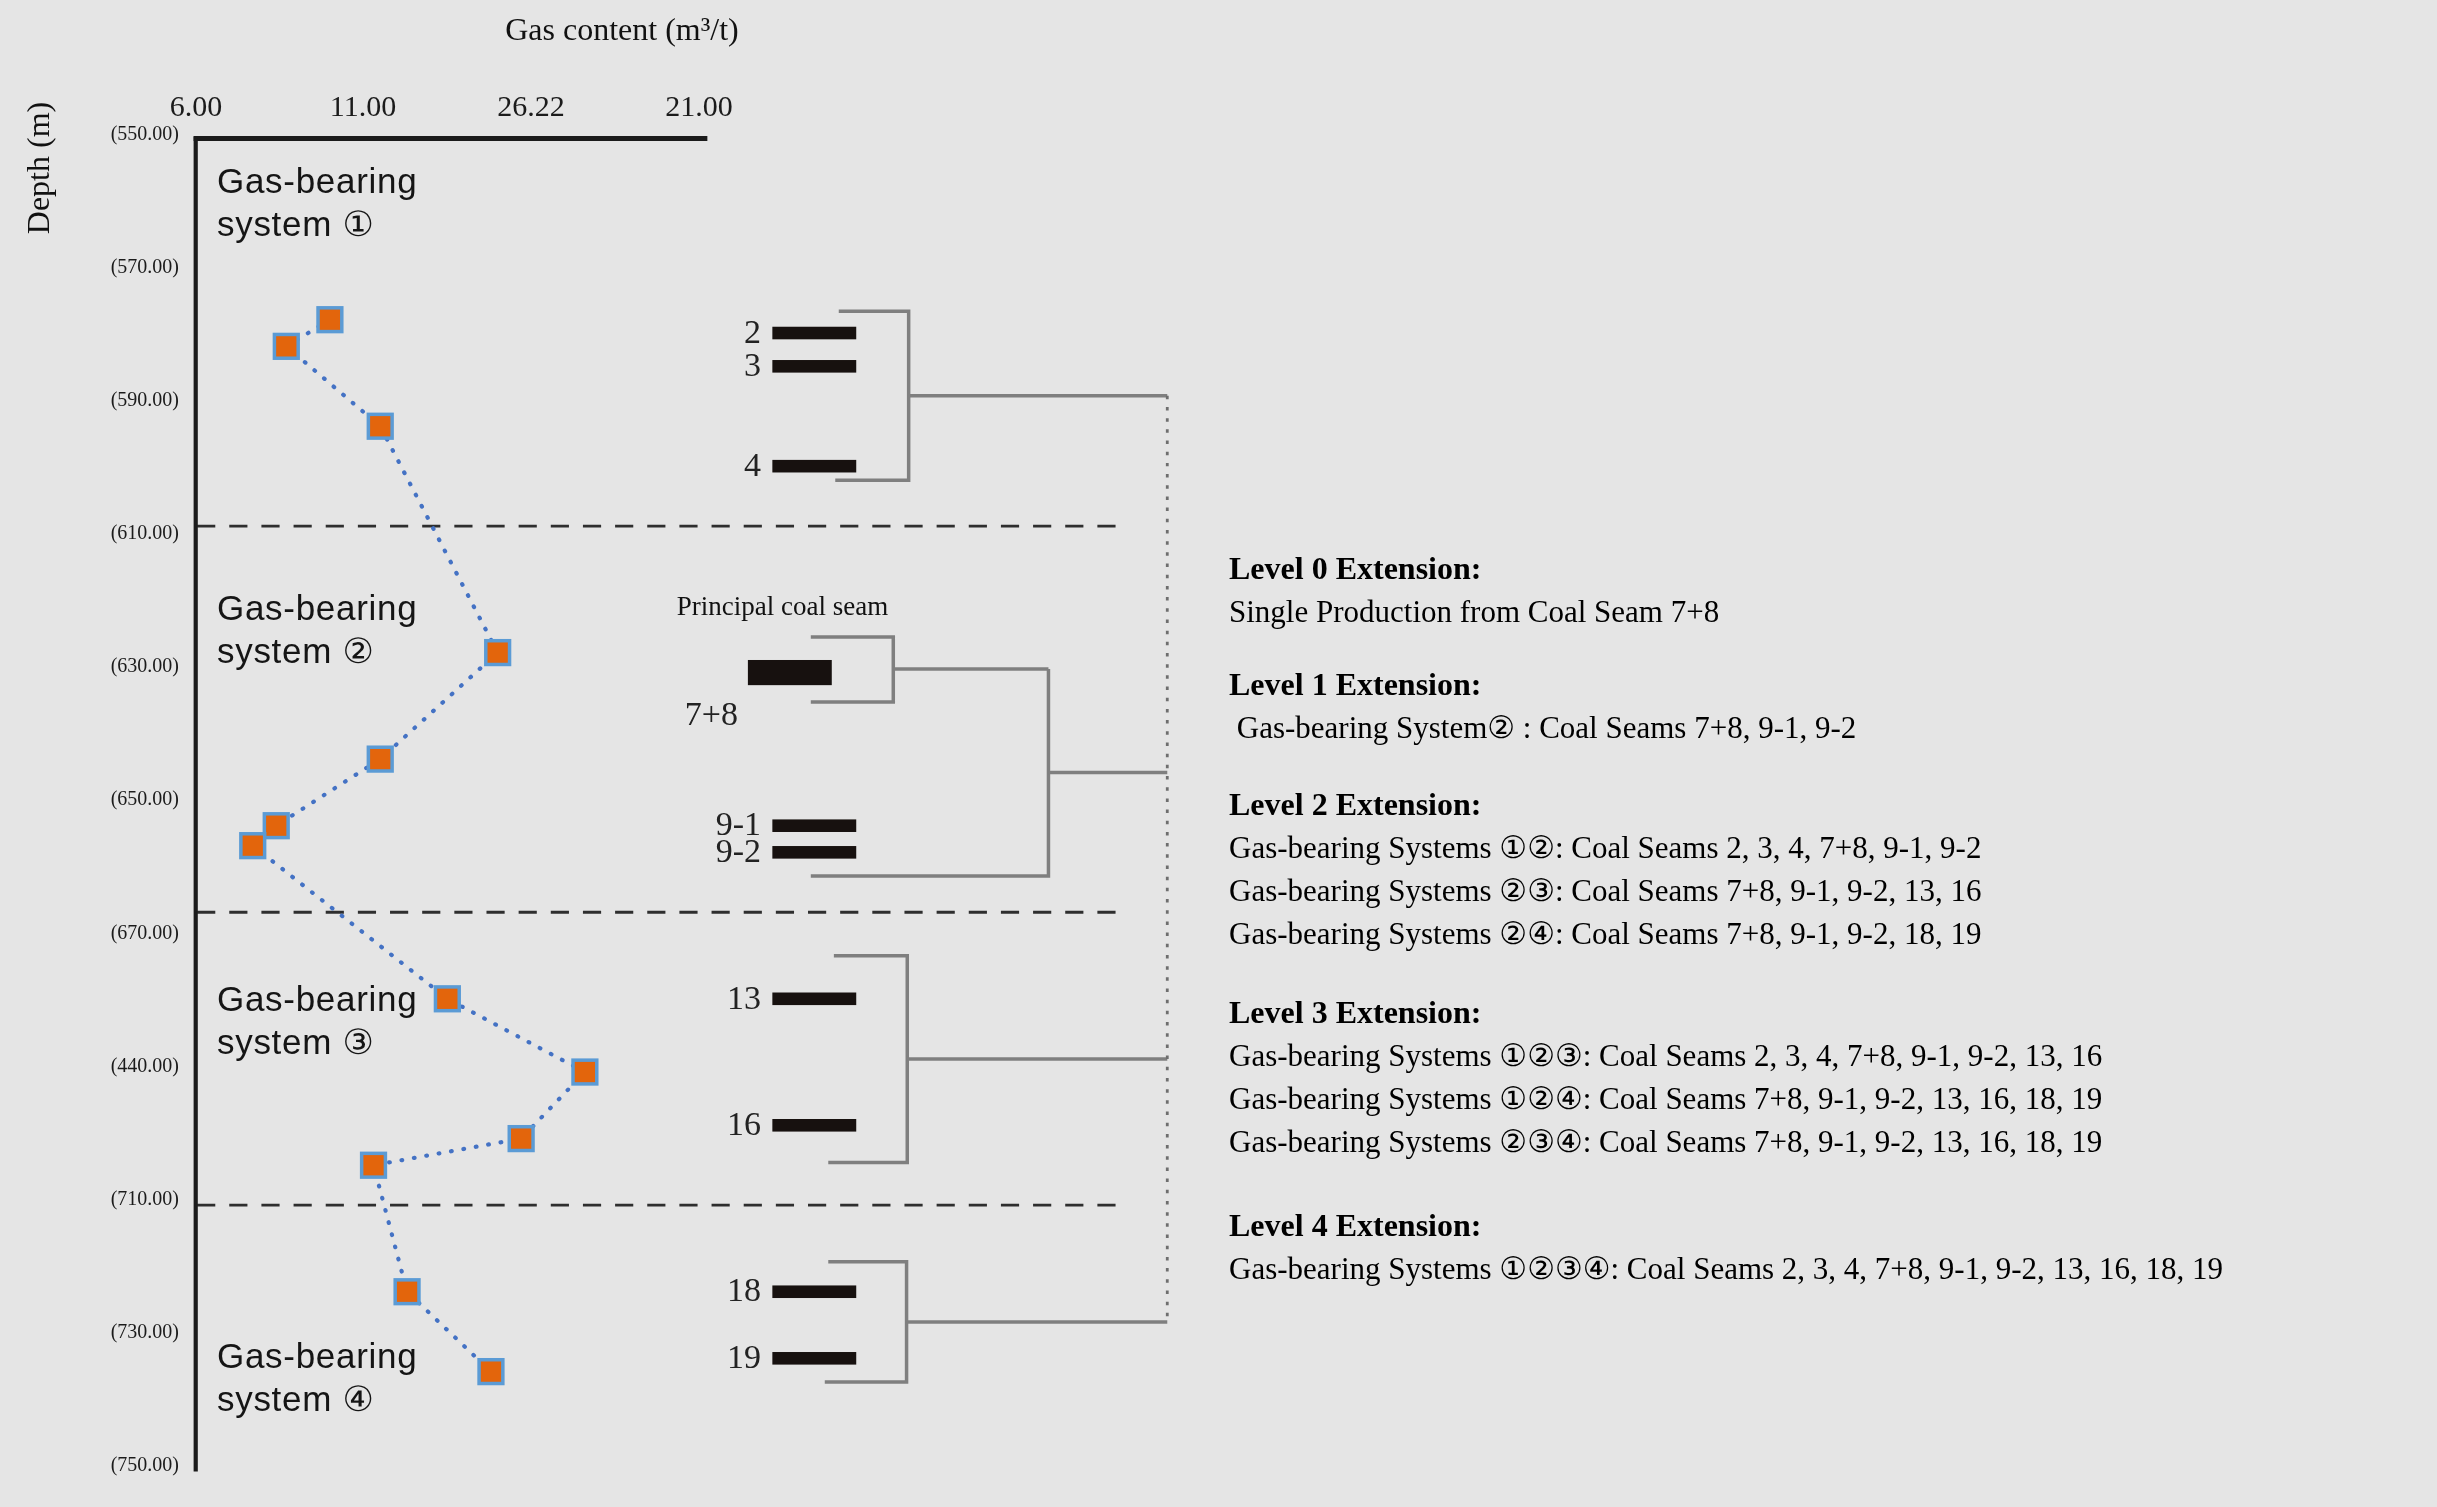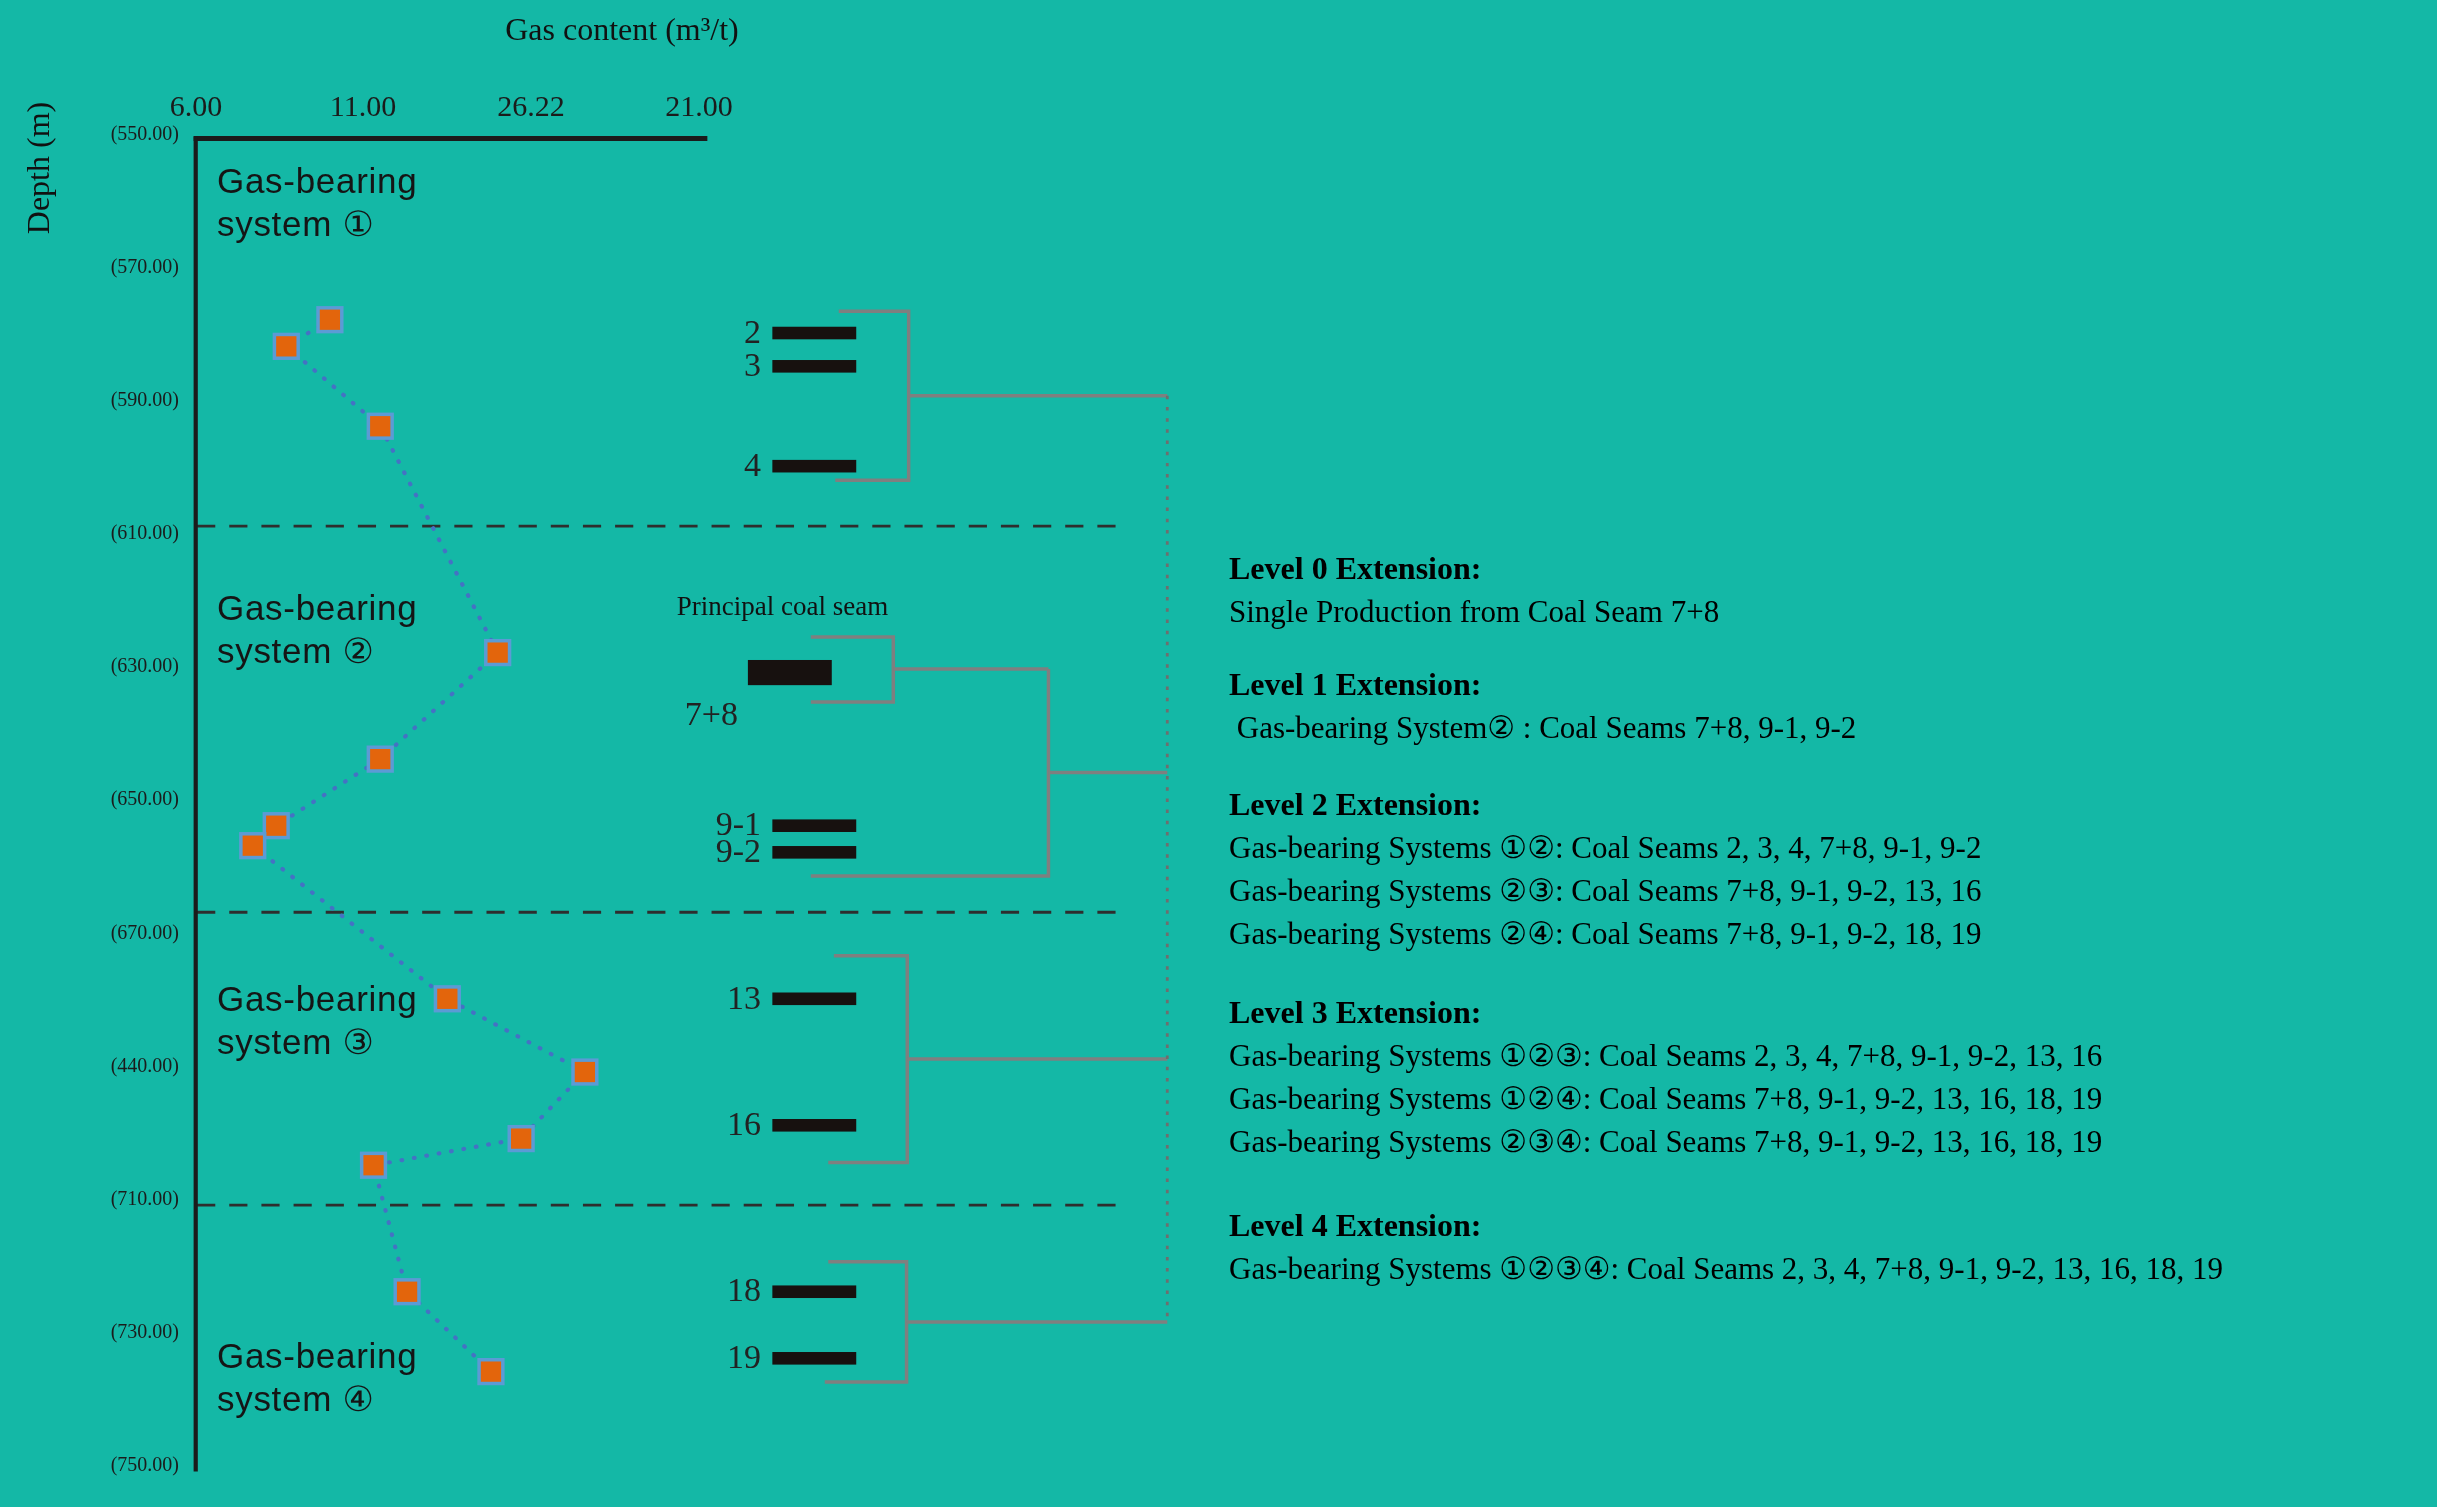--- a/index.html
+++ b/index.html
@@ -1,19 +1,19 @@
 <!DOCTYPE html>
 <html style="font-size:11.2px"><head>
 <meta charset="utf-8">
 <style>
   html,body{margin:0;padding:0;background:#fff;}
   #stage{
     position:relative;
     width:2438px;height:1508px;
-    background:#14b8a6;
+    background:#e5e5e5;
     font-family:"Liberation Serif", serif;
     color:#1a1a1a;
     overflow:hidden;
   }
   .abs{position:absolute;}
   .xtick{
     position:absolute;top:89px;width:126px;margin-left:-63px;
     text-align:center;font-size:30px;color:#1b1b1b;
     font-family:"Liberation Serif", serif;
   }

